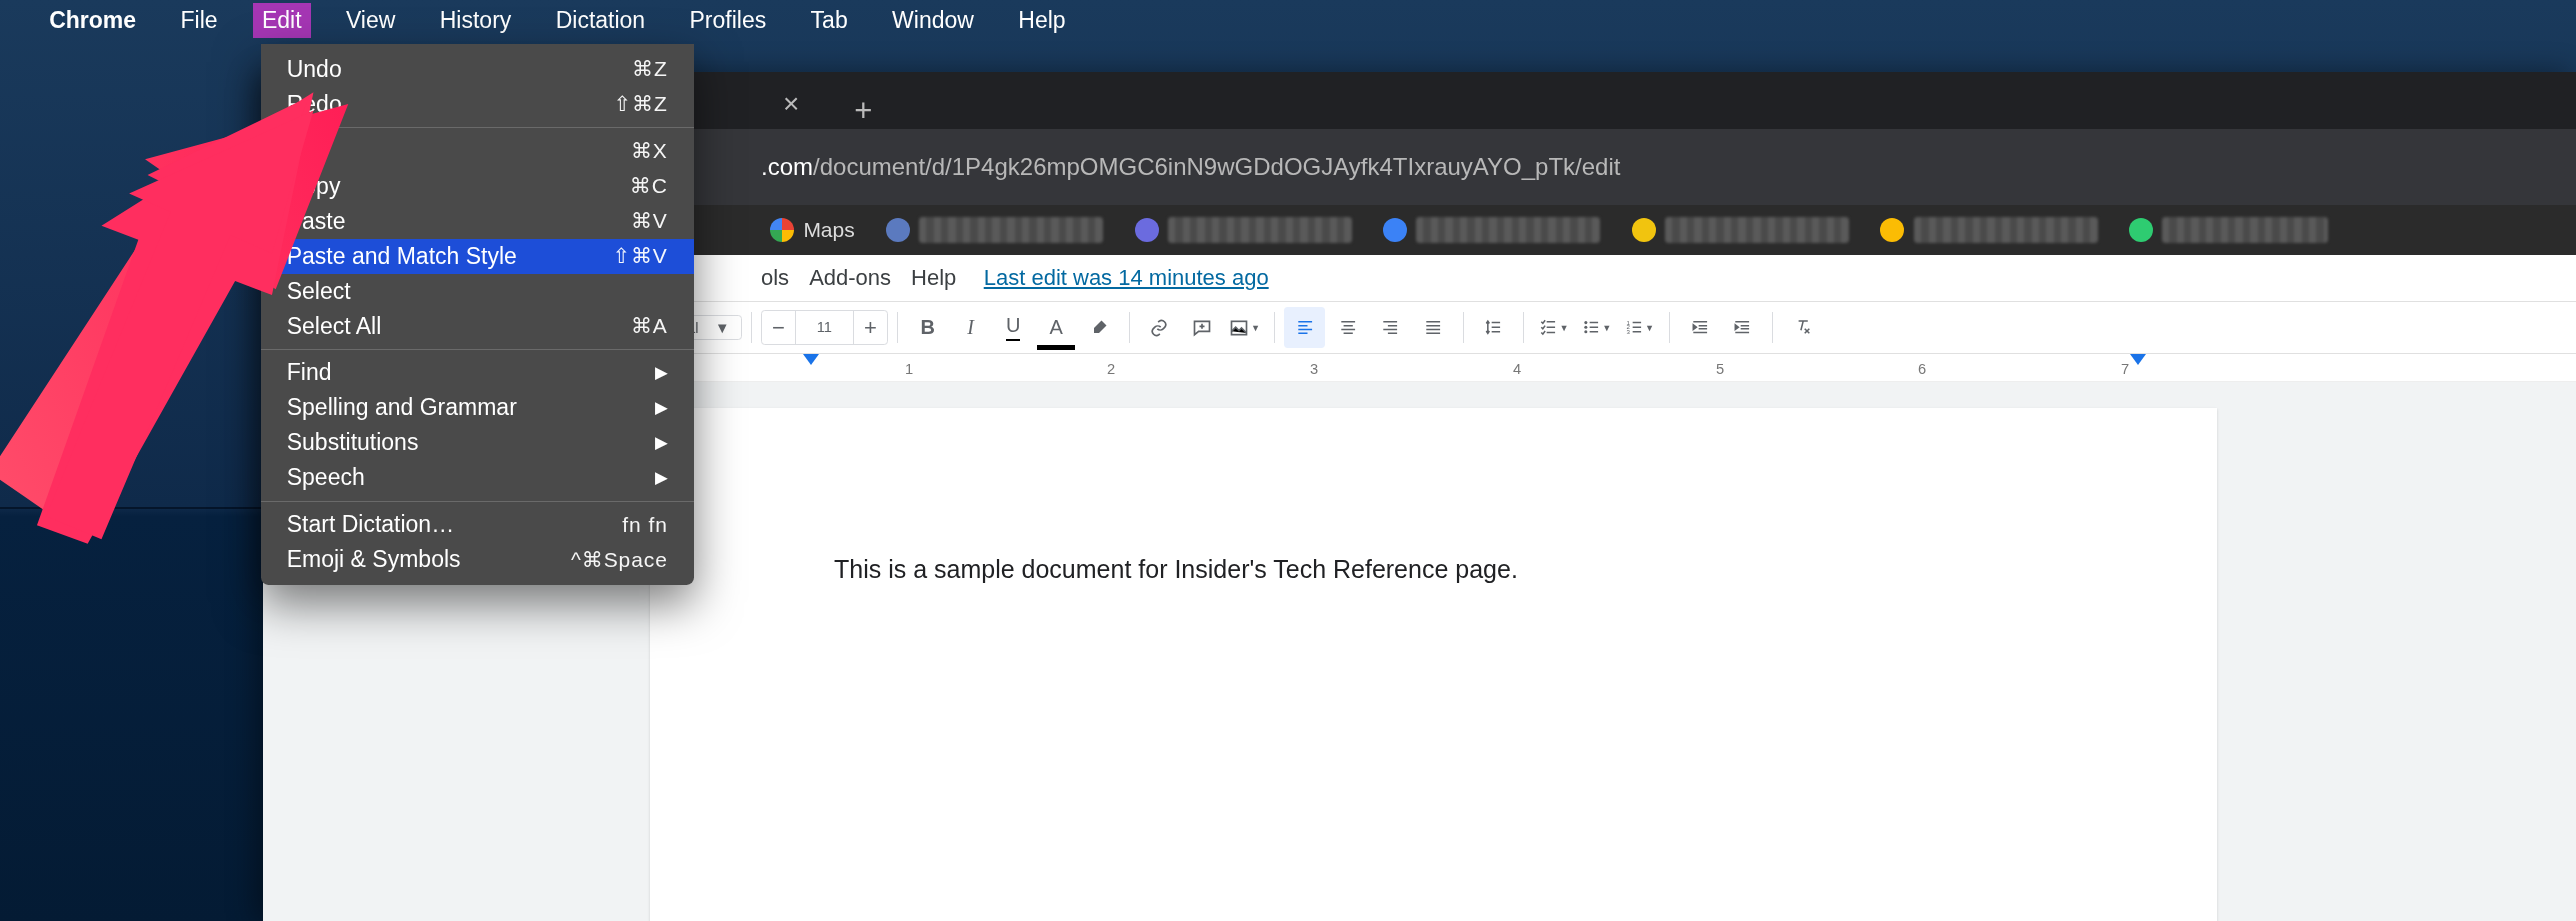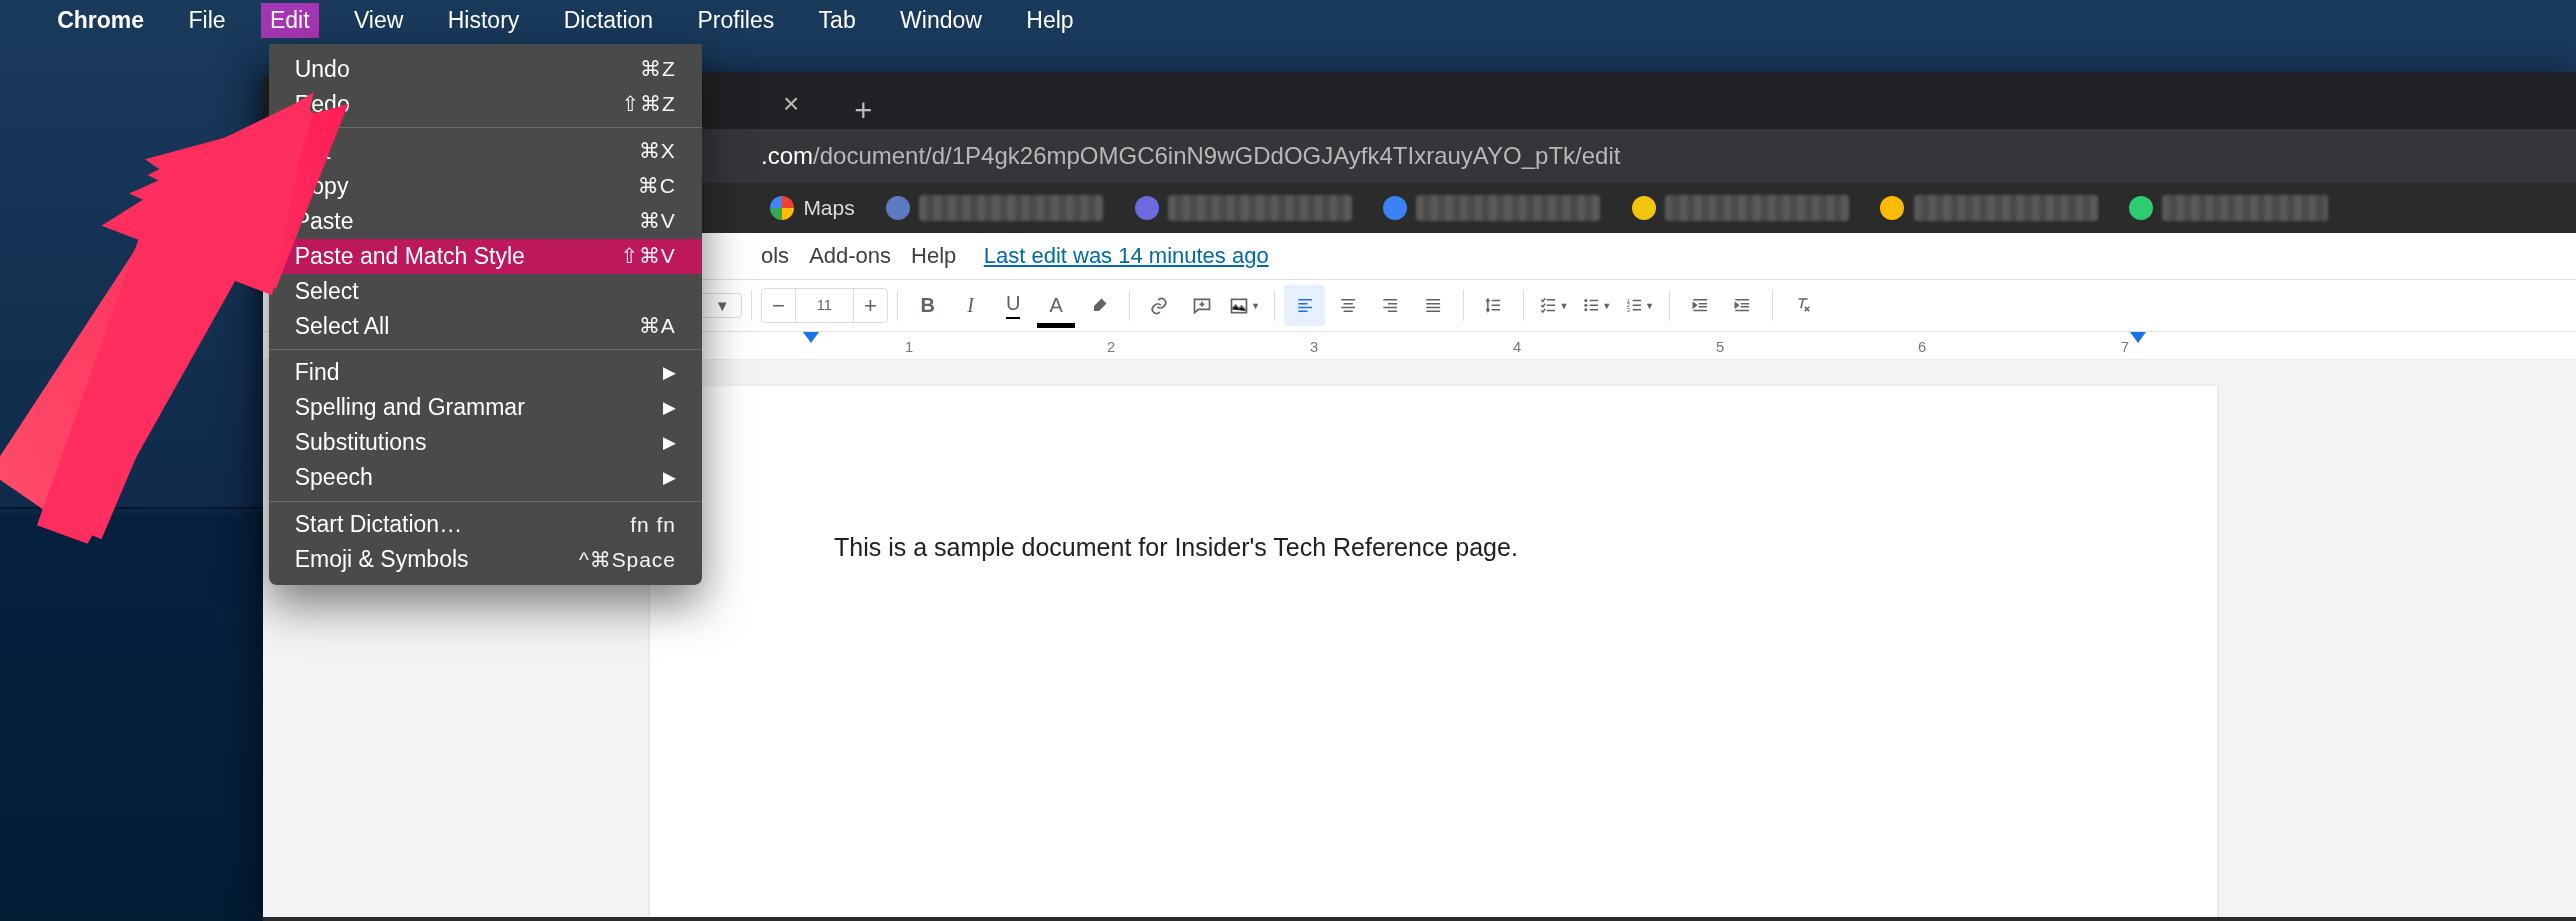--- a/index.html
+++ b/index.html
@@ -5,42 +5,42 @@
   * { box-sizing: border-box; margin: 0; padding: 0; }
   html, body { width: 2576px; height: 922px; font-family: -apple-system, "Helvetica Neue", Arial, sans-serif; overflow: hidden; }
   body { background: #0a1a2f; position: relative; }
 
   
   .wallpaper { position: absolute; inset: 0; background: linear-gradient(to bottom, #1a3a5c 0%, #0f2a4a 55%, #06213f 56%, #041b34 100%); z-index: 0; }
   
   .wallpaper::after { content:""; position:absolute; left:0; right:0; top:55%; height:1.8px; background:#05152a; }
 
   
-  .menubar { position: absolute; top: 0; left: 0; right: 0; height: 41px; display: flex; align-items: center; padding: 0 22px; gap: 26px; color: #fff; font-size: 23px; z-index: 200; }
+  .menubar { position: absolute; top: 0; left: 0; right: 0; height: 41px; display: flex; align-items: center; padding: 0 14px; gap: 26px; color: #fff; font-size: 23px; z-index: 200; }
   .menubar .apple { font-size: 26px; }
   .menubar .appname { font-weight: 700; }
   .menubar .item { cursor: default; padding: 3.7px 9.2px; border-radius: 0; position: relative; }
   .menubar .item.open { background: #a536b4; text-align: right; }
 
   
   .dropdown { position: absolute; top: 41px; left: 8px; width: 433px; background: #4a4a4a; color: #fff; font-size: 23px; border-radius: 0 0 7.4px 7.4px; box-shadow: 0 18.4px 46px rgba(0,0,0,.5); padding: 7.4px 0; z-index: 300; }
   .dropdown .row { display: flex; justify-content: space-between; align-items: center; padding: 3.7px 26px; height: 35px; }
-  .dropdown .row.highlight { background: #be185d; gap: 12px; }
+  .dropdown .row.highlight { background: #1d4ed8; gap: 12px; }
   .dropdown .sep { height: 0.9px; background: #6a6a6a; margin: 5.5px 0; }
   .dropdown .sc { font-size: 21px; letter-spacing: 0.9px; opacity: .95; }
   .dropdown .chev { font-size: 16.6px; }
 
   
   .chrome-window { position: absolute; top: 72px; left: 263px; width: 2313px; height: 850px; background: #2b2b2b; z-index: 50; border-top-left-radius: 13px; overflow: hidden; box-shadow: -7.4px 0 28px rgba(0,0,0,.4); }
   .tabstrip { height: 57px; background: #202124; display: flex; align-items: flex-end; padding-left: 498px; }
   .tabstrip .tab { display: flex; align-items: center; gap: 18.4px; height: 50px; padding: 0 22px; color: #ccc; font-size: 24px; }
   .tabstrip .close { font-size: 28px; color: #bbb; }
   .tabstrip .newtab { margin-left: 20px; font-size: 31px; color: #bbb; padding: 0 13px; }
 
-  .addrbar { height: 54px; background: #35363a; display: flex; align-items: center; padding-left: 498px; color: #ddd; font-size: 24px; }
+  .addrbar { height: 76px; background: #35363a; display: flex; align-items: center; padding-left: 498px; color: #ddd; font-size: 24px; }
   .addrbar .domain { color: #fff; }
   .addrbar .path { color: #b8b8b8; }
 
   .bmbar { height: 50px; background: #2b2b2b; display: flex; align-items: center; gap: 13px; padding-left: 498px; color: #ddd; font-size: 21px; }
   .bmbar .bm { display: flex; align-items: center; gap: 9.2px; padding: 5.5px 9.2px; }
   .bm .ico { width: 24px; height: 24px; border-radius: 50%; }
   .bm .blur { height: 26px; border-radius: 3.7px; background: repeating-linear-gradient(90deg,#5a5a5a 0 7.4px,#4a4a4a 7.4px 14.7px); filter: blur(1.8px); }
 
   
   .docs { background: #fff; height: calc(100% - 166px); position: relative; }

